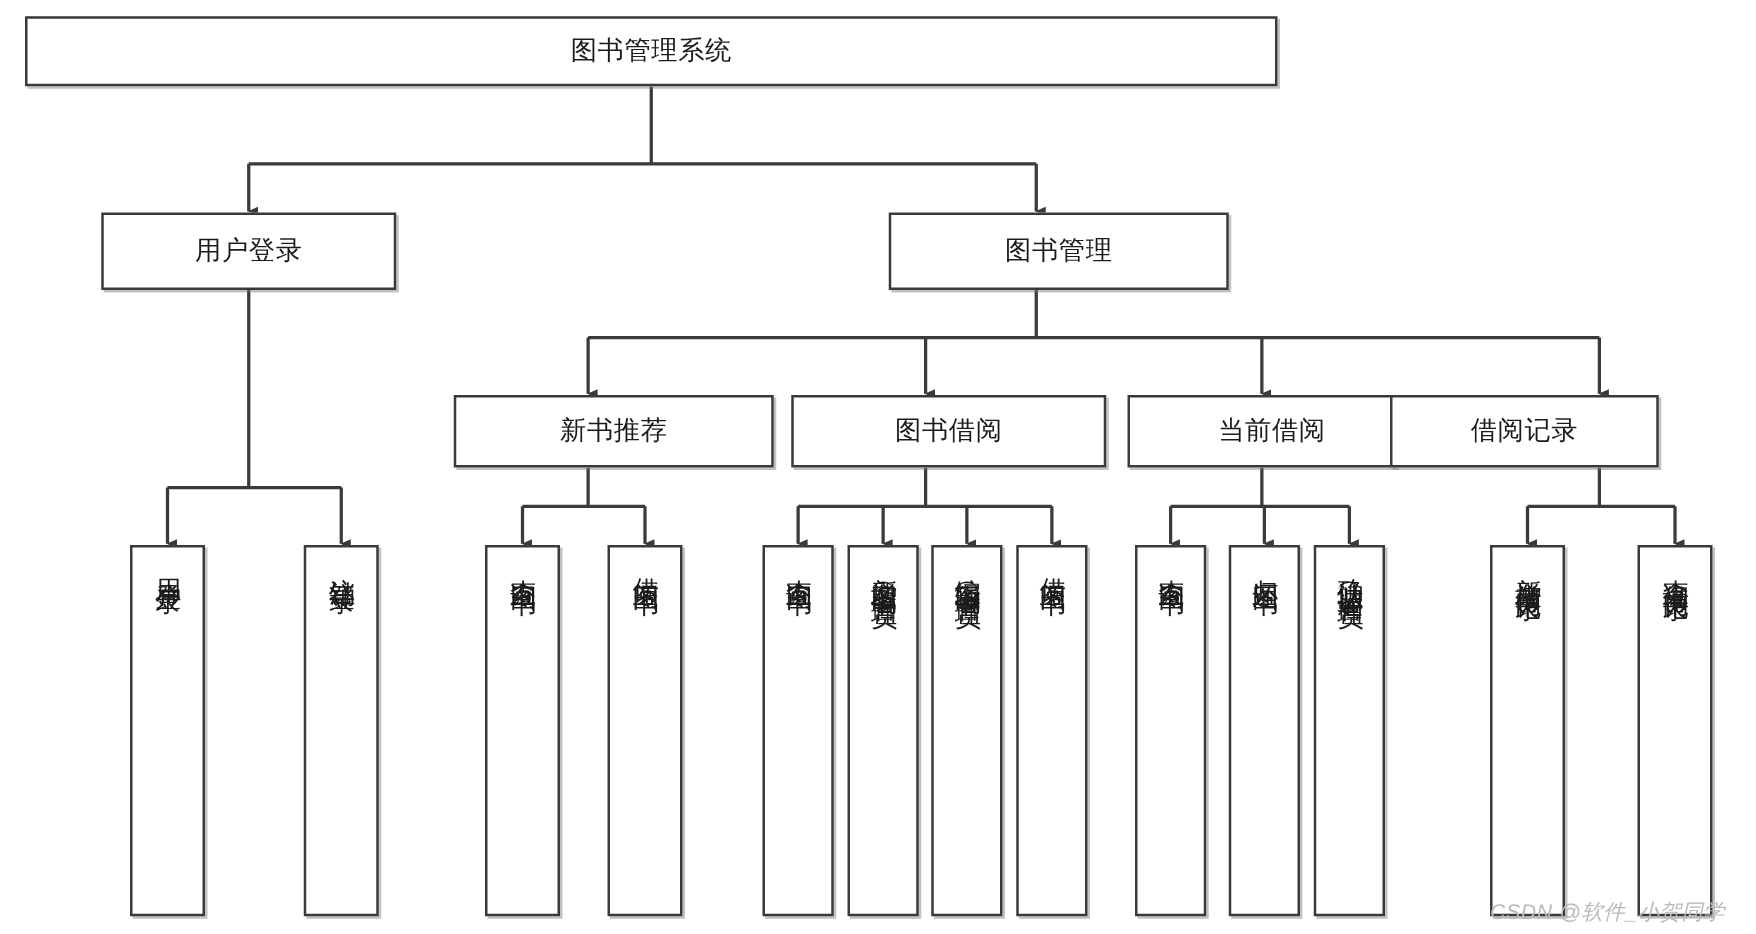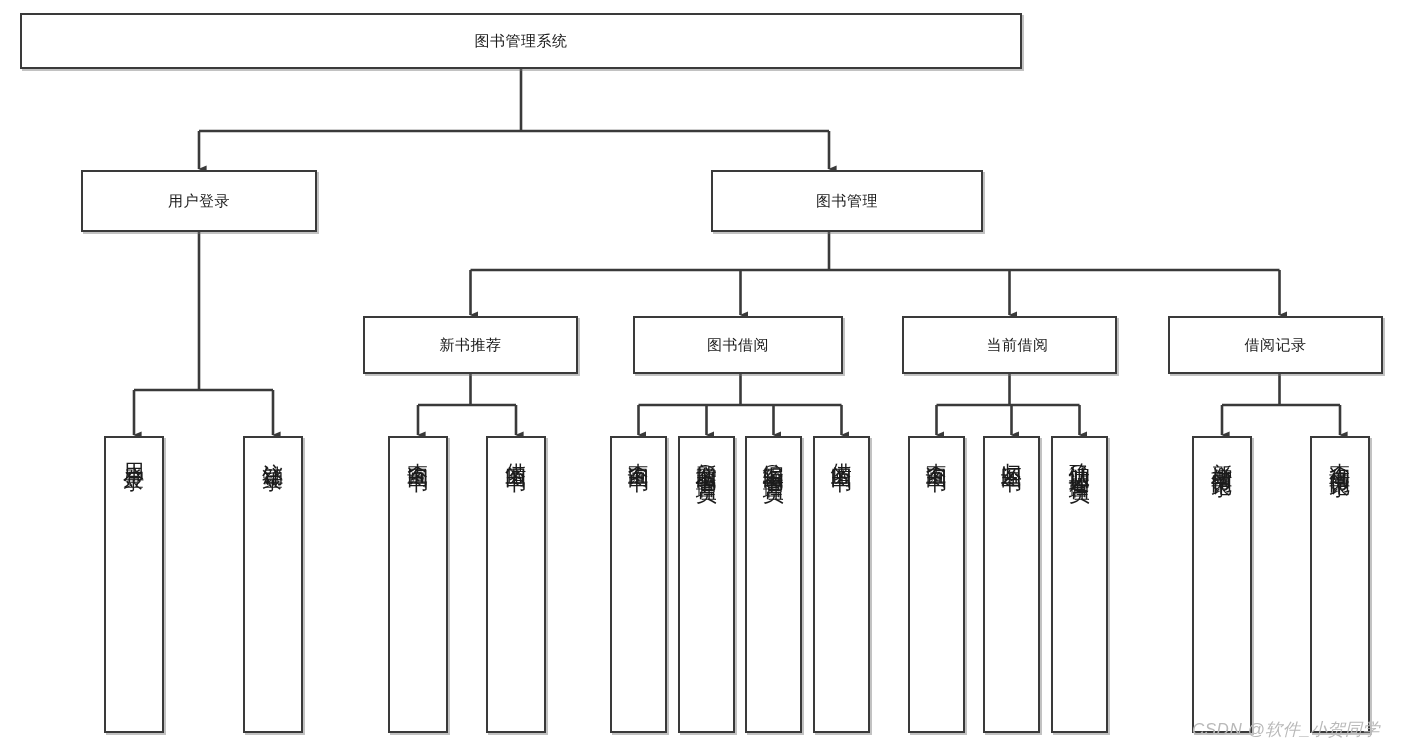--- a/index.html
+++ b/index.html
@@ -36,21 +36,21 @@
     box-shadow: 2px 2px 0 rgba(120,120,120,0.45);
   }
   .node .label {
     color: #1b1b1b;
     letter-spacing: 0.5px;
     line-height: 1.12;
     text-align: center;
     white-space: nowrap;
   }
   .node.horiz .label {
-    font-size: 15px;
+    font-size: 21px;
   }
   .node.vert {
     align-items: flex-start;
     padding-top: 8px;
   }
   .node.vert .label {
     writing-mode: vertical-rl;
     text-orientation: upright;
     font-size: 21px;
     letter-spacing: 3px;
@@ -115,30 +115,30 @@
   <div id="node-layer">
       <div class="node horiz" style="left: 20px; top: 13px; width: 1002px; height: 56px;">
         <span class="label">图书管理系统</span>
       </div>
       <div class="node horiz" style="left: 81px; top: 170px; width: 236px; height: 62px;">
         <span class="label">用户登录</span>
       </div>
       <div class="node horiz" style="left: 711px; top: 170px; width: 272px; height: 62px;">
         <span class="label">图书管理</span>
       </div>
-      <div class="node horiz" style="left: 363px; top: 316px; width: 215px; height: 58px;">
+      <div class="node horiz" style="left: 363px; top: 316px; width: 256px; height: 58px;">
         <span class="label">新书推荐</span>
       </div>
-      <div class="node horiz" style="left: 633px; top: 316px; width: 210px; height: 58px;">
+      <div class="node horiz" style="left: 633px; top: 316px; width: 252px; height: 58px;">
         <span class="label">图书借阅</span>
       </div>
       <div class="node horiz" style="left: 902px; top: 316px; width: 215px; height: 58px; padding-left: 16px;">
         <span class="label">当前借阅</span>
       </div>
-      <div class="node horiz" style="left: 1168px; top: 316px; width: 215px; height: 58px;">
+      <div class="node horiz" style="left: 1112px; top: 316px; width: 215px; height: 58px;">
         <span class="label">借阅记录</span>
       </div>
       <div class="node vert" style="left: 104px; top: 436px; width: 60px; height: 297px;">
         <span class="label">用户登录</span>
       </div>
       <div class="node vert" style="left: 243px; top: 436px; width: 60px; height: 297px;">
         <span class="label">注销登录</span>
       </div>
       <div class="node vert" style="left: 388px; top: 436px; width: 60px; height: 297px;">
         <span class="label">查询图书</span>

